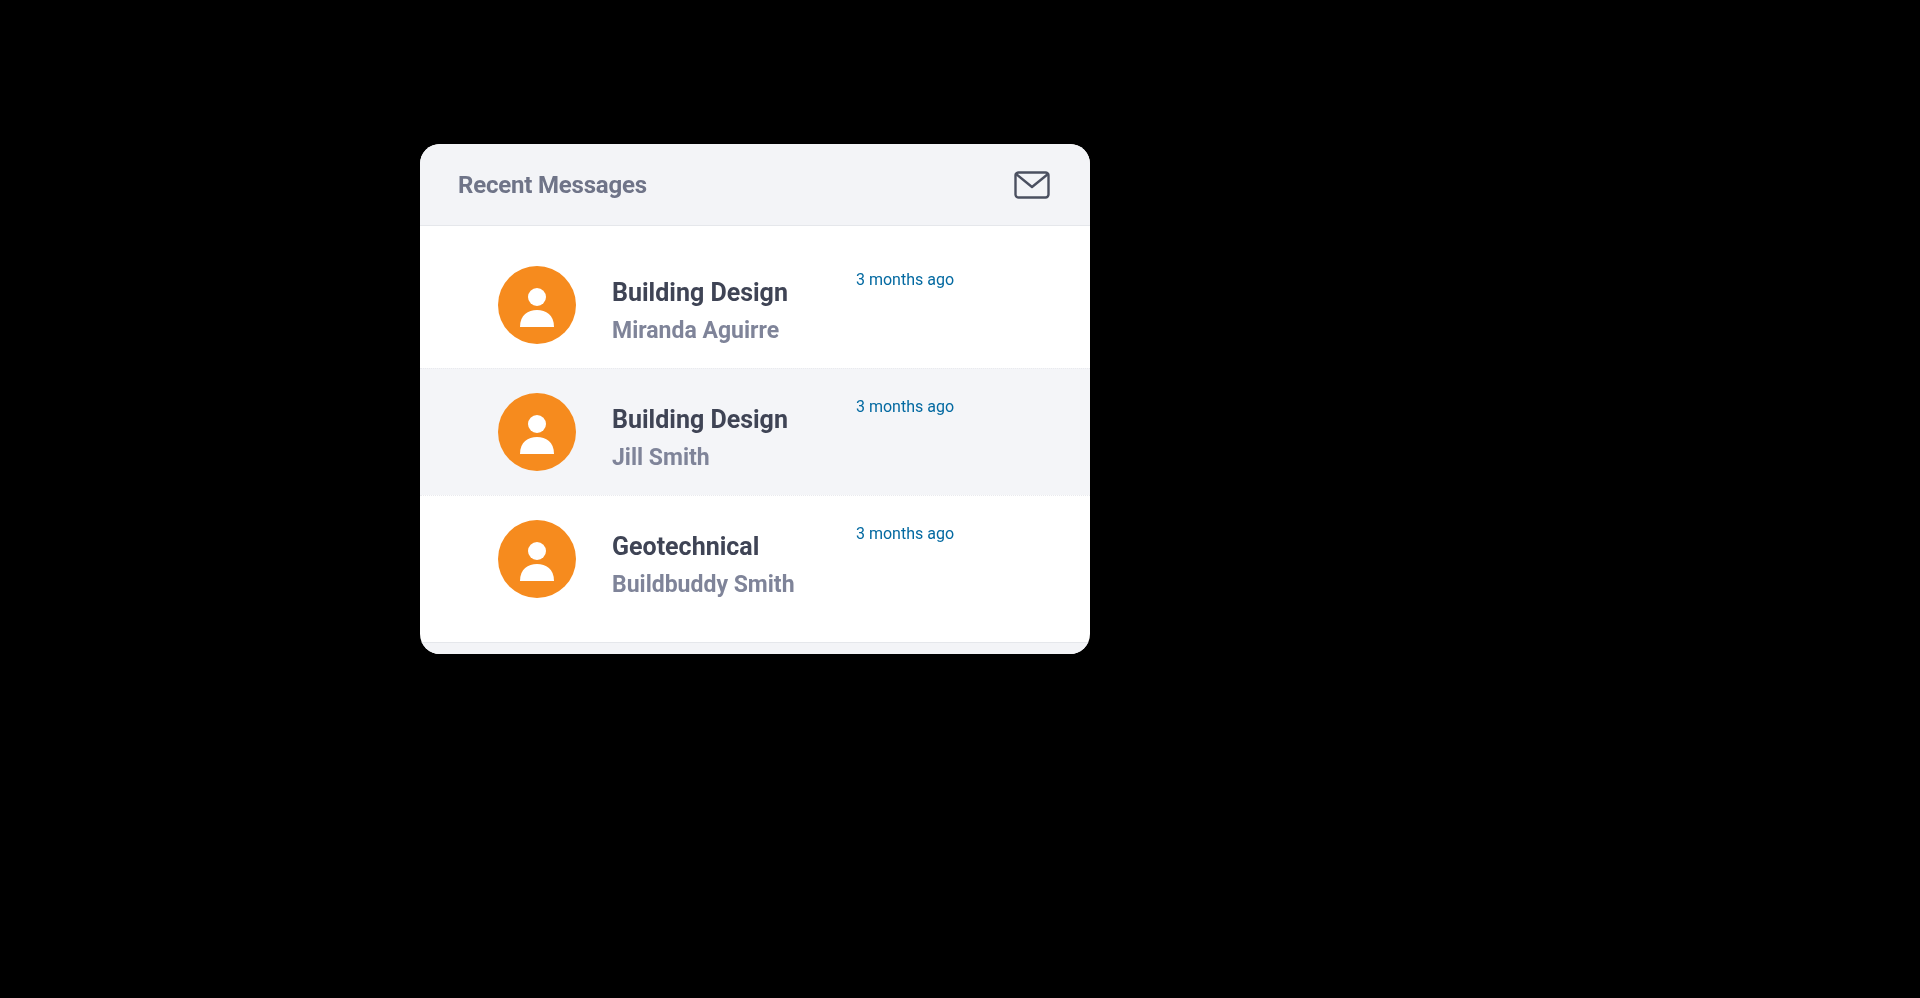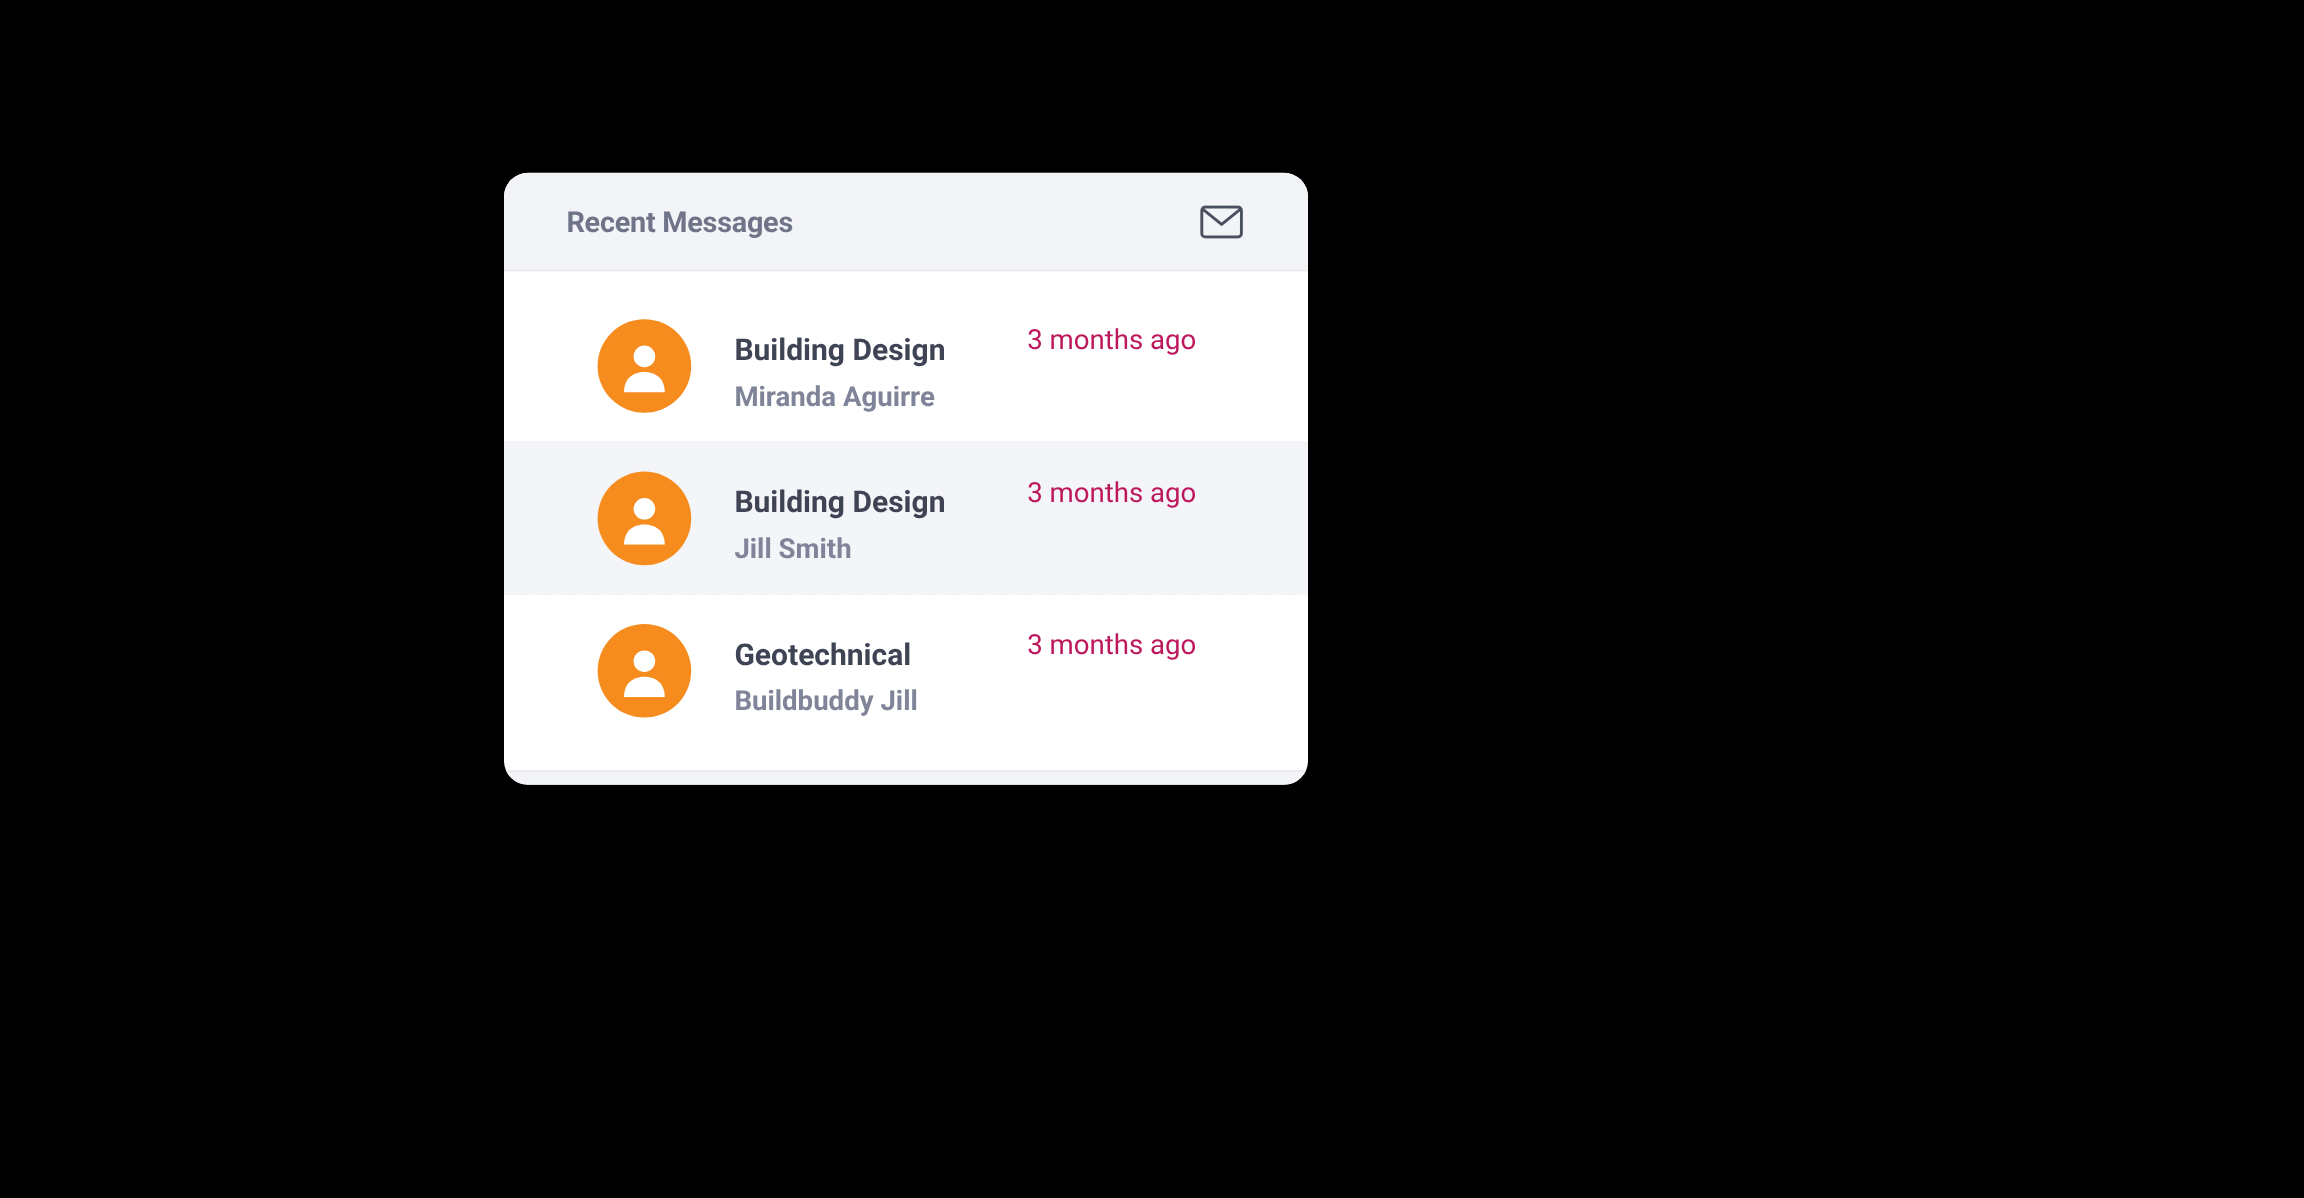--- a/index.html
+++ b/index.html
@@ -21,21 +21,21 @@
       border-radius: 20px;
       box-shadow: 0 18px 40px rgba(0,0,0,0.45);
       overflow: hidden;
     }
     .card-header {
       height: 82px;
       background: #f3f4f7;
       display: flex;
       align-items: center;
       justify-content: space-between;
-      padding: 0 52px;
+      padding: 0 38px;
       border-bottom: 1px solid #e5e7eb;
     }
     .card-title {
       font-size: 24px;
       font-weight: 700;
       color: #6f7488;
       letter-spacing: -0.2px;
     }
     .mail-btn {
       width: 40px;
@@ -89,23 +89,23 @@
     .sender {
       font-size: 23px;
       font-weight: 700;
       color: #7f8499;
       white-space: nowrap;
       overflow: hidden;
       text-overflow: ellipsis;
     }
     .time {
       flex: 1;
-      font-size: 23px;
+      font-size: 16px;
       font-weight: 400;
-      color: #be185d;
+      color: #0369a1;
       white-space: nowrap;
       padding-left: 10px;
       align-self: flex-start;
       padding-top: 4px;
     }
     .footer-strip {
       height: 12px;
       background: #f3f4f7;
       border-top: 1px solid #e5e7eb;
     }
@@ -157,21 +157,21 @@
 
     <div class="row">
       <div class="avatar">
         <svg width="42" height="44" viewBox="0 0 42 44" fill="#ffffff">
           <circle cx="21" cy="14" r="9"></circle>
           <path d="M4 44 C4 32 12 27 21 27 C30 27 38 32 38 44 Z"></path>
         </svg>
       </div>
       <div class="text-col">
         <div class="subject">Geotechnical</div>
-        <div class="sender">Buildbuddy Jill</div>
+        <div class="sender">Buildbuddy Smith</div>
       </div>
       <div class="time">3 months ago</div>
     </div>
 
   </div>
 
   <div class="footer-strip"></div>
 
 </div>
 

